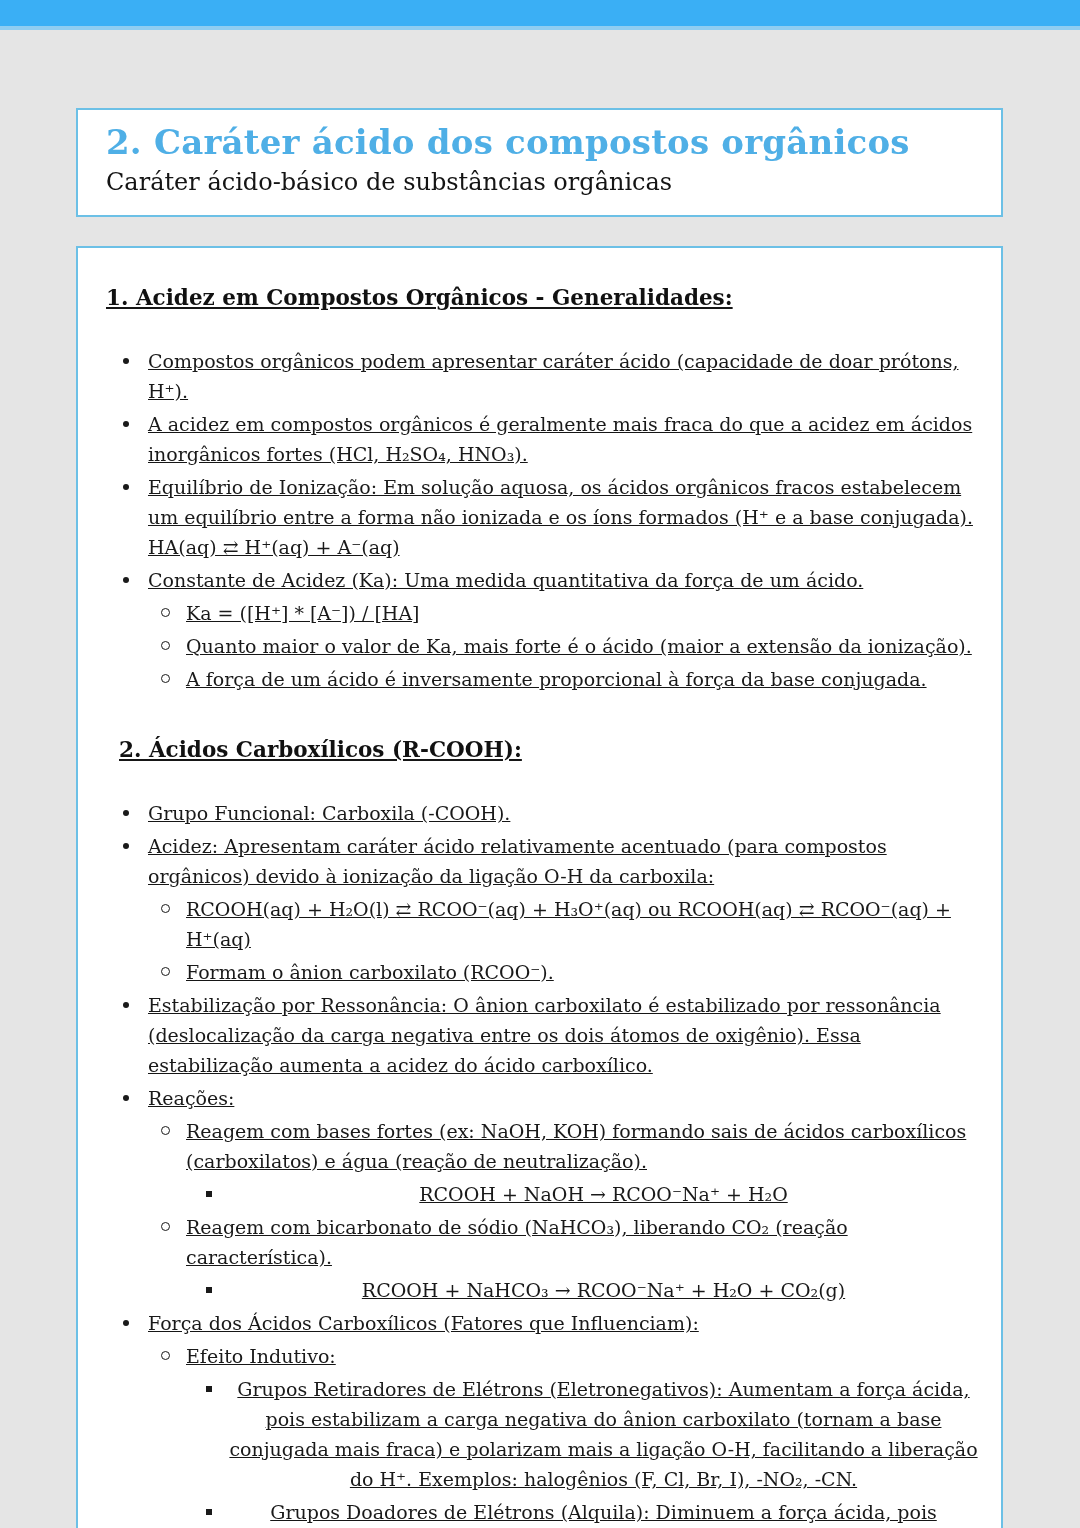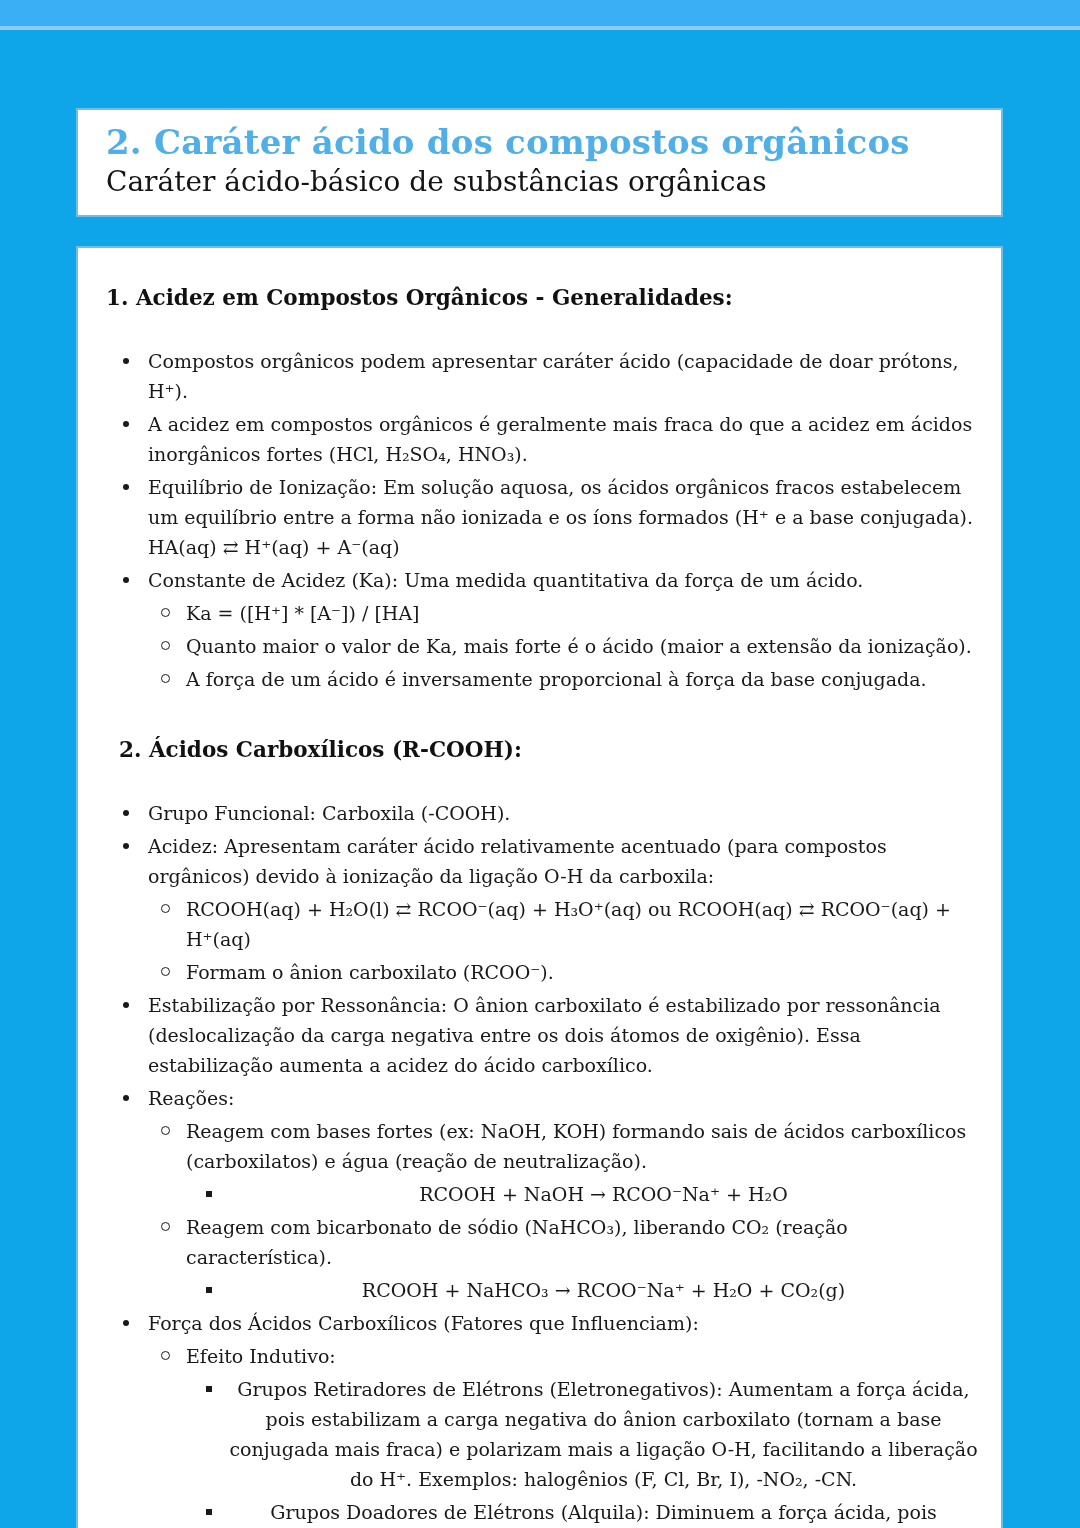--- a/index.html
+++ b/index.html
@@ -1,21 +1,21 @@
 <!DOCTYPE html>
 <html><head>
 <meta charset="utf-8">
 <style>
   html, body { margin: 0; padding: 0; background: #ffffff; }
   body {
     width: 1080px; height: 1528px; overflow: hidden;
     font-family: "DejaVu Serif", "Liberation Serif", serif;
     color: #161616;
   }
-  .page { position: relative; width: 1080px; height: 1528px; background: #0ea5e9; }
+  .page { position: relative; width: 1080px; height: 1528px; background: #e5e5e5; }
 
   .topbar {
     width: 1080px; height: 26px;
     background: #3aaff5;
     border-bottom: 4px solid #8fcdf1;
   }
 
   .card {
     box-sizing: border-box;
     width: 927px;
@@ -32,32 +32,33 @@
   .page-title {
     margin: 0;
     font-size: 34px;
     line-height: 44px;
     font-weight: bold;
     color: #4fafe6;
     letter-spacing: 0.2px;
   }
   .page-subtitle {
     margin: 2px 0 0 0;
-    font-size: 28px;
+    font-size: 24px;
     line-height: 32px;
     font-weight: normal;
     color: #141414;
   }
 
   .notes-card {
     margin-top: 29px;
     height: 1283px;
     border-bottom: none;
     padding: 36px 22px 0 28px;
     overflow: hidden;
+    text-decoration: underline;
   }
 
   .section-heading {
     margin: 0 0 34px 0;
     font-size: 21.5px;
     line-height: 28px;
     font-weight: bold;
     color: #111111;
   }
   .section-heading.second { margin-top: 42px; margin-left: 13px; }

